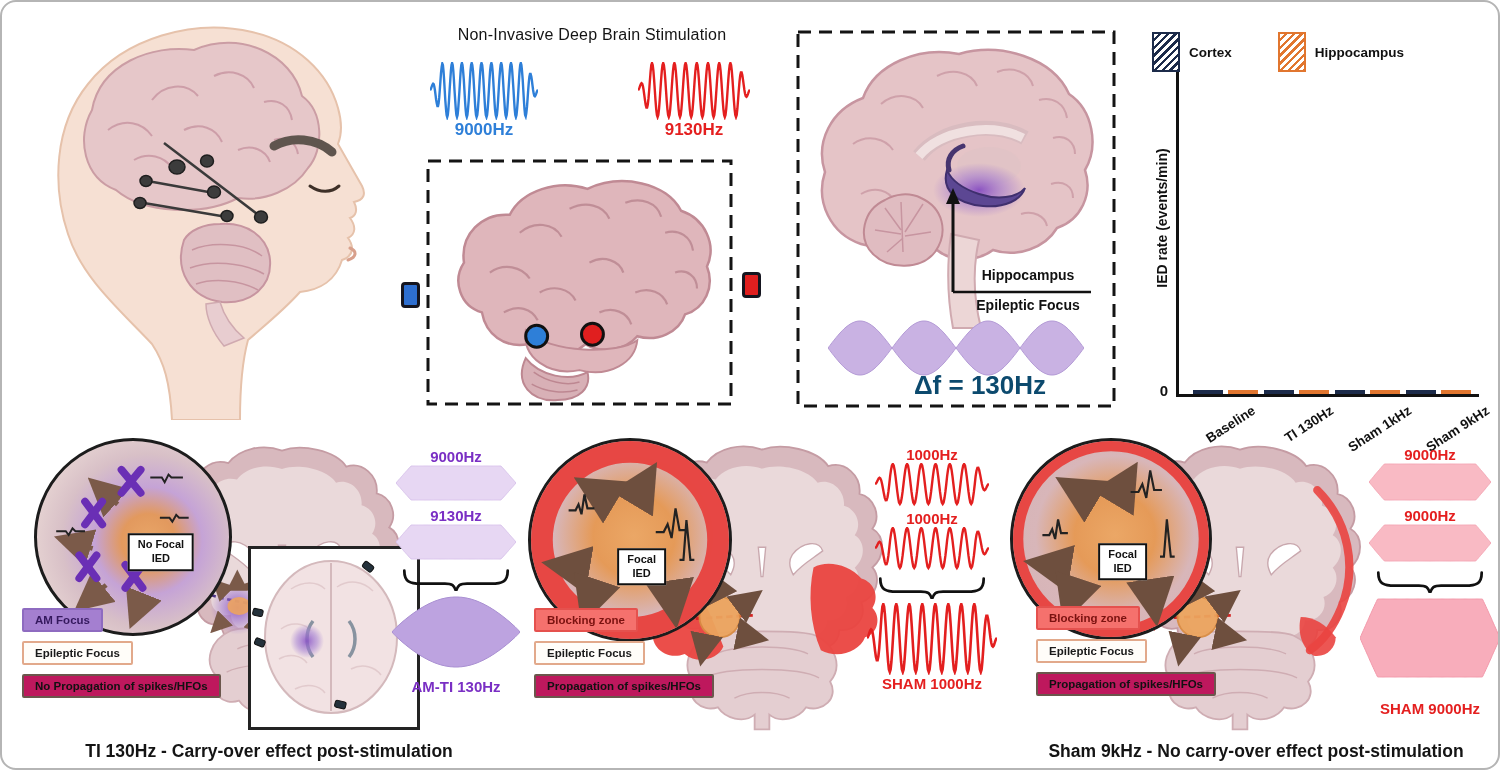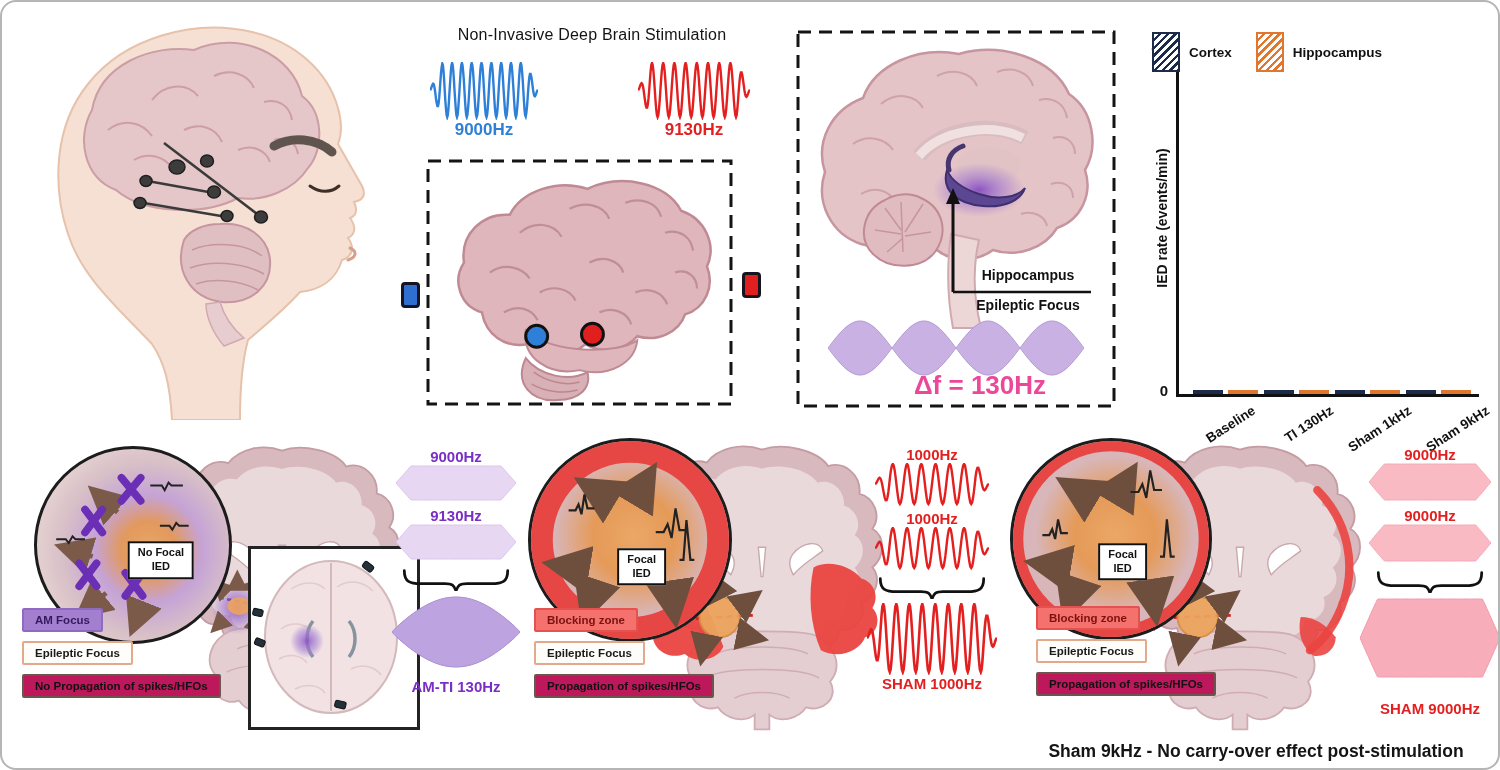--- a/index.html
+++ b/index.html
@@ -8,29 +8,29 @@
          border-radius:16px;overflow:hidden;}
   .abs{position:absolute;}
   #main-title{position:absolute;left:388px;top:24px;width:404px;text-align:center;
               font-size:16px;font-weight:normal;color:#141414;letter-spacing:.2px;}
   .freq-label{position:absolute;text-align:center;font-size:17px;font-weight:bold;}
   .blue-t{color:#2e7fd8;} .red-t{color:#e41f1f;} .purple-t{color:#7a2fc4;}
   .dashbox{position:absolute;}
   .sq-electrode{position:absolute;width:13px;height:20px;border:3px solid #15151f;border-radius:4px;}
   
   .sag-label{position:absolute;font-size:14px;font-weight:bold;color:#111;text-align:center;}
-  #delta-label{position:absolute;font-size:26px;font-weight:bold;color:#ec4899;text-align:center;}
+  #delta-label{position:absolute;font-size:26px;font-weight:bold;color:#0c4a6e;text-align:center;}
   
   #chart{position:absolute;left:1122px;top:22px;width:372px;height:420px;}
   #chart .ylabel{position:absolute;left:-62px;top:186px;width:200px;transform:rotate(-90deg);
                  transform-origin:center;font-size:14px;font-weight:bold;text-align:center;color:#111;}
   #chart .plot{position:absolute;left:52px;top:20px;width:300px;height:350px;
                border-left:3px solid #111;border-bottom:3px solid #111;}
   #chart .ytick{position:absolute;font-size:15px;font-weight:bold;color:#111;text-align:right;width:30px;}
-  #chart-legend{position:absolute;left:28px;top:8px;display:flex;gap:24px;align-items:center;}
+  #chart-legend{position:absolute;left:28px;top:8px;display:flex;gap:46px;align-items:center;}
   .leg-item{display:flex;align-items:center;gap:9px;font-size:13.5px;font-weight:bold;color:#111;}
   .leg-swatch{display:inline-block;width:24px;height:36px;border:2.5px solid #1c2b4a;background-color:#fff;}
   #chart-groups{position:absolute;left:0;bottom:0;width:100%;height:100%;display:flex;
                 align-items:flex-end;justify-content:space-between;padding:0 8px 0 14px;box-sizing:border-box;}
   .bar-group{display:flex;align-items:flex-end;gap:5px;}
   .bar{width:30px;border:2.5px solid #1c2b4a;background-color:#fff;box-sizing:border-box;}
   #chart-xlabels{position:absolute;left:46px;top:376px;width:312px;display:flex;}
   #chart-xlabels .xlab{flex:1;text-align:right;font-size:13.5px;font-weight:bold;color:#111;
                        transform:rotate(-33deg);transform-origin:90% 10%;white-space:nowrap;padding-top:8px;}
   
@@ -219,21 +219,21 @@
       <ellipse cx="102" cy="188" rx="13" ry="10" fill="#eda45f" opacity=".9"></ellipse>
       <g stroke="#7a5a48" stroke-width="3">
         <line x1="88" y1="174" x2="78" y2="164" marker-end="url(#ahB)"></line>
         <line x1="114" y1="172" x2="124" y2="162" marker-end="url(#ahB)"></line>
         <line x1="86" y1="202" x2="76" y2="212" marker-end="url(#ahB)"></line>
         <line x1="116" y1="204" x2="126" y2="214" marker-end="url(#ahB)"></line>
         <line x1="100" y1="168" x2="100" y2="156" marker-end="url(#ahB)"></line>
       </g>
     </svg>
 
-    <div class="zoom-circle" style="left:18px;top:16px;width:192px;height:192px;
+    <div class="zoom-circle" style="left:18px;top:8px;width:192px;height:192px;
          background:radial-gradient(circle at 58% 52%, #e9a668 0%, #e2995e 18%, #c5a3d6 36%, #d8c0c7 58%, #e6d3d2 78%, #e9d8d6 100%)">
       <svg width="192" height="192" viewBox="0 0 200 200">
         <g stroke="#7b5a49" stroke-width="5" fill="none">
           <path d="M84 66 L64 48" marker-end="url(#ahB)"></path>
           <path d="M58 112 L32 104" marker-end="url(#ahB)"></path>
           <path d="M72 150 L50 168" marker-end="url(#ahB)"></path>
           <path d="M110 162 L102 182" marker-end="url(#ahB)"></path>
         </g>
         <g stroke="#6a2fb5" stroke-width="8" stroke-linecap="round">
           <line x1="88" y1="30" x2="108" y2="54"></line>
@@ -291,20 +291,21 @@
           <path fill="#e7d7f3" stroke="#d9c4ec" d="M0.0,18.0L0.9,16.9L1.9,15.8L2.8,14.7L3.8,13.7L4.7,12.6L5.6,11.5L6.6,10.4L7.5,9.4L8.4,8.3L9.4,7.3L10.3,6.2L11.3,5.2L12.2,4.1L13.1,3.1L14.1,2.1L15.0,1.1L15.9,1.0L16.9,1.0L17.8,1.0L18.8,1.0L19.7,1.0L20.6,1.0L21.6,1.0L22.5,1.0L23.4,1.0L24.4,1.0L25.3,1.0L26.3,1.0L27.2,1.0L28.1,1.0L29.1,1.0L30.0,1.0L30.9,1.0L31.9,1.0L32.8,1.0L33.8,1.0L34.7,1.0L35.6,1.0L36.6,1.0L37.5,1.0L38.4,1.0L39.4,1.0L40.3,1.0L41.3,1.0L42.2,1.0L43.1,1.0L44.1,1.0L45.0,1.0L45.9,1.0L46.9,1.0L47.8,1.0L48.8,1.0L49.7,1.0L50.6,1.0L51.6,1.0L52.5,1.0L53.4,1.0L54.4,1.0L55.3,1.0L56.3,1.0L57.2,1.0L58.1,1.0L59.1,1.0L60.0,1.0L60.9,1.0L61.9,1.0L62.8,1.0L63.8,1.0L64.7,1.0L65.6,1.0L66.6,1.0L67.5,1.0L68.4,1.0L69.4,1.0L70.3,1.0L71.3,1.0L72.2,1.0L73.1,1.0L74.1,1.0L75.0,1.0L75.9,1.0L76.9,1.0L77.8,1.0L78.8,1.0L79.7,1.0L80.6,1.0L81.6,1.0L82.5,1.0L83.4,1.0L84.4,1.0L85.3,1.0L86.3,1.0L87.2,1.0L88.1,1.0L89.1,1.0L90.0,1.0L90.9,1.0L91.9,1.0L92.8,1.0L93.8,1.0L94.7,1.0L95.6,1.0L96.6,1.0L97.5,1.0L98.4,1.0L99.4,1.0L100.3,1.0L101.3,1.0L102.2,1.0L103.1,1.0L104.1,1.0L105.0,1.1L105.9,2.1L106.9,3.1L107.8,4.1L108.8,5.2L109.7,6.2L110.6,7.3L111.6,8.3L112.5,9.4L113.4,10.4L114.4,11.5L115.3,12.6L116.3,13.7L117.2,14.7L118.1,15.8L119.1,16.9L120.0,18.0L120.0,18.0L119.1,19.1L118.1,20.2L117.2,21.3L116.3,22.3L115.3,23.4L114.4,24.5L113.4,25.6L112.5,26.6L111.6,27.7L110.6,28.7L109.7,29.8L108.8,30.8L107.8,31.9L106.9,32.9L105.9,33.9L105.0,34.9L104.1,35.0L103.1,35.0L102.2,35.0L101.3,35.0L100.3,35.0L99.4,35.0L98.4,35.0L97.5,35.0L96.6,35.0L95.6,35.0L94.7,35.0L93.8,35.0L92.8,35.0L91.9,35.0L90.9,35.0L90.0,35.0L89.1,35.0L88.1,35.0L87.2,35.0L86.3,35.0L85.3,35.0L84.4,35.0L83.4,35.0L82.5,35.0L81.6,35.0L80.6,35.0L79.7,35.0L78.8,35.0L77.8,35.0L76.9,35.0L75.9,35.0L75.0,35.0L74.1,35.0L73.1,35.0L72.2,35.0L71.3,35.0L70.3,35.0L69.4,35.0L68.4,35.0L67.5,35.0L66.6,35.0L65.6,35.0L64.7,35.0L63.8,35.0L62.8,35.0L61.9,35.0L60.9,35.0L60.0,35.0L59.1,35.0L58.1,35.0L57.2,35.0L56.3,35.0L55.3,35.0L54.4,35.0L53.4,35.0L52.5,35.0L51.6,35.0L50.6,35.0L49.7,35.0L48.8,35.0L47.8,35.0L46.9,35.0L45.9,35.0L45.0,35.0L44.1,35.0L43.1,35.0L42.2,35.0L41.3,35.0L40.3,35.0L39.4,35.0L38.4,35.0L37.5,35.0L36.6,35.0L35.6,35.0L34.7,35.0L33.8,35.0L32.8,35.0L31.9,35.0L30.9,35.0L30.0,35.0L29.1,35.0L28.1,35.0L27.2,35.0L26.3,35.0L25.3,35.0L24.4,35.0L23.4,35.0L22.5,35.0L21.6,35.0L20.6,35.0L19.7,35.0L18.8,35.0L17.8,35.0L16.9,35.0L15.9,35.0L15.0,34.9L14.1,33.9L13.1,32.9L12.2,31.9L11.3,30.8L10.3,29.8L9.4,28.7L8.4,27.7L7.5,26.6L6.6,25.6L5.6,24.5L4.7,23.4L3.8,22.3L2.8,21.3L1.9,20.2L0.9,19.1L0.0,18.0Z"></path>
         </svg>
       <svg width="114" height="24" viewBox="0 0 120 26" style="margin:5px 0">
         <path d="M4 4 C4 16 10 18 22 18 L48 18 C56 18 58 20 60 26 C62 20 64 18 72 18 L98 18 C110 18 116 16 116 4" stroke="#111" stroke-width="3" fill="none" stroke-linecap="round"></path>
       </svg>
       <svg width="128" height="74" viewBox="0 0 128 74">
           <path fill="#bda3e0" stroke="#a98fd2" d="M0.0,36.0L1.0,34.8L2.0,33.7L3.0,32.7L4.0,31.7L5.0,30.7L6.0,29.8L7.0,28.9L8.0,28.0L9.0,27.1L10.0,26.2L11.0,25.3L12.0,24.5L13.0,23.7L14.0,22.9L15.0,22.0L16.0,21.3L17.0,20.5L18.0,19.7L19.0,19.0L20.0,18.2L21.0,17.5L22.0,16.8L23.0,16.1L24.0,15.4L25.0,14.7L26.0,14.0L27.0,13.4L28.0,12.8L29.0,12.1L30.0,11.5L31.0,11.0L32.0,10.4L33.0,9.8L34.0,9.3L35.0,8.8L36.0,8.2L37.0,7.7L38.0,7.3L39.0,6.8L40.0,6.4L41.0,5.9L42.0,5.5L43.0,5.1L44.0,4.7L45.0,4.4L46.0,4.0L47.0,3.7L48.0,3.4L49.0,3.1L50.0,2.8L51.0,2.6L52.0,2.4L53.0,2.1L54.0,1.9L55.0,1.8L56.0,1.6L57.0,1.5L58.0,1.3L59.0,1.2L60.0,1.2L61.0,1.1L62.0,1.0L63.0,1.0L64.0,1.0L65.0,1.0L66.0,1.0L67.0,1.1L68.0,1.2L69.0,1.2L70.0,1.3L71.0,1.5L72.0,1.6L73.0,1.8L74.0,1.9L75.0,2.1L76.0,2.4L77.0,2.6L78.0,2.8L79.0,3.1L80.0,3.4L81.0,3.7L82.0,4.0L83.0,4.4L84.0,4.7L85.0,5.1L86.0,5.5L87.0,5.9L88.0,6.4L89.0,6.8L90.0,7.3L91.0,7.7L92.0,8.2L93.0,8.8L94.0,9.3L95.0,9.8L96.0,10.4L97.0,11.0L98.0,11.5L99.0,12.1L100.0,12.8L101.0,13.4L102.0,14.0L103.0,14.7L104.0,15.4L105.0,16.1L106.0,16.8L107.0,17.5L108.0,18.2L109.0,19.0L110.0,19.7L111.0,20.5L112.0,21.3L113.0,22.0L114.0,22.9L115.0,23.7L116.0,24.5L117.0,25.3L118.0,26.2L119.0,27.1L120.0,28.0L121.0,28.9L122.0,29.8L123.0,30.7L124.0,31.7L125.0,32.7L126.0,33.7L127.0,34.8L128.0,36.0L128.0,36.0L127.0,37.2L126.0,38.3L125.0,39.3L124.0,40.3L123.0,41.3L122.0,42.2L121.0,43.1L120.0,44.0L119.0,44.9L118.0,45.8L117.0,46.7L116.0,47.5L115.0,48.3L114.0,49.1L113.0,50.0L112.0,50.7L111.0,51.5L110.0,52.3L109.0,53.0L108.0,53.8L107.0,54.5L106.0,55.2L105.0,55.9L104.0,56.6L103.0,57.3L102.0,58.0L101.0,58.6L100.0,59.2L99.0,59.9L98.0,60.5L97.0,61.0L96.0,61.6L95.0,62.2L94.0,62.7L93.0,63.2L92.0,63.8L91.0,64.3L90.0,64.7L89.0,65.2L88.0,65.6L87.0,66.1L86.0,66.5L85.0,66.9L84.0,67.3L83.0,67.6L82.0,68.0L81.0,68.3L80.0,68.6L79.0,68.9L78.0,69.2L77.0,69.4L76.0,69.6L75.0,69.9L74.0,70.1L73.0,70.2L72.0,70.4L71.0,70.5L70.0,70.7L69.0,70.8L68.0,70.8L67.0,70.9L66.0,71.0L65.0,71.0L64.0,71.0L63.0,71.0L62.0,71.0L61.0,70.9L60.0,70.8L59.0,70.8L58.0,70.7L57.0,70.5L56.0,70.4L55.0,70.2L54.0,70.1L53.0,69.9L52.0,69.6L51.0,69.4L50.0,69.2L49.0,68.9L48.0,68.6L47.0,68.3L46.0,68.0L45.0,67.6L44.0,67.3L43.0,66.9L42.0,66.5L41.0,66.1L40.0,65.6L39.0,65.2L38.0,64.7L37.0,64.3L36.0,63.8L35.0,63.2L34.0,62.7L33.0,62.2L32.0,61.6L31.0,61.0L30.0,60.5L29.0,59.9L28.0,59.2L27.0,58.6L26.0,58.0L25.0,57.3L24.0,56.6L23.0,55.9L22.0,55.2L21.0,54.5L20.0,53.8L19.0,53.0L18.0,52.3L17.0,51.5L16.0,50.7L15.0,50.0L14.0,49.1L13.0,48.3L12.0,47.5L11.0,46.7L10.0,45.8L9.0,44.9L8.0,44.0L7.0,43.1L6.0,42.2L5.0,41.3L4.0,40.3L3.0,39.3L2.0,38.3L1.0,37.2L0.0,36.0Z"></path>
         </svg>
       <div class="wlabel purple-t" style="margin-top:8px">AM-TI 130Hz</div>
     </div>
+    <div class="caption">TI 130Hz - Carry-over effect post-stimulation</div>
   </section>
 
   <section class="panel" style="left:524px;top:428px;width:482px">
     <svg class="abs" style="left:98px;top:6px" width="276" height="296" viewBox="0 0 300 320">
       <use href="#coronalBase"></use>
       <path fill="#ea4440" opacity=".95" d="M44 148 C22 158 16 188 32 206 C26 228 46 244 66 236 C80 248 102 242 108 228 C96 198 84 168 68 146 C60 144 50 144 44 148 Z"></path>
       <path fill="#ea4440" opacity=".95" d="M206 142 C200 170 202 204 214 232 C232 242 256 234 262 218 C276 214 280 196 270 186 C278 174 272 158 258 154 C244 138 220 134 206 142 Z"></path>
       <path d="M140 194 L38 200" stroke="#d42522" stroke-width="3" stroke-dasharray="7 4" fill="none" marker-end="url(#ahR)"></path>
       <circle cx="104" cy="196" r="22" fill="#eca45e" stroke="#d98c42" stroke-width="2" opacity=".95"></circle>
       <g stroke="#6e4f3e" stroke-width="4" fill="none">

